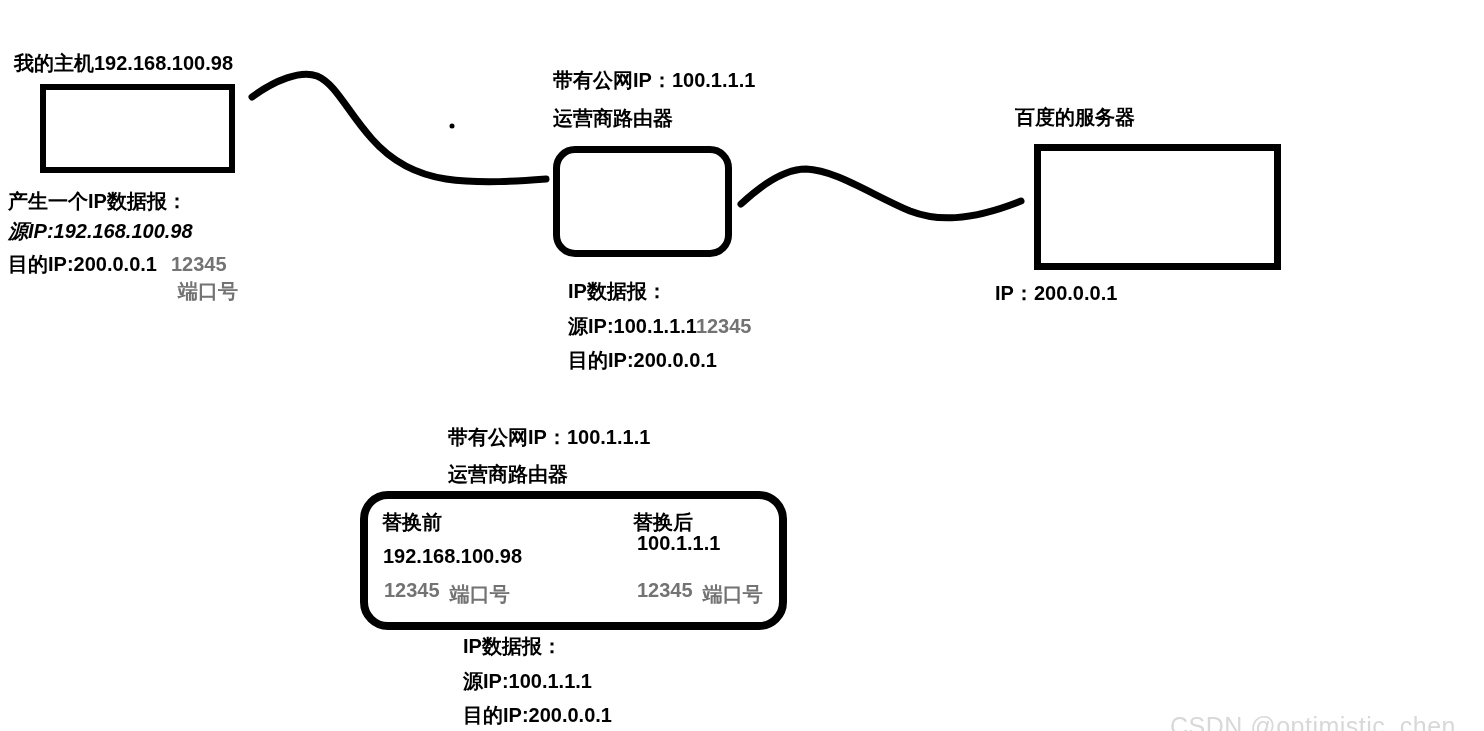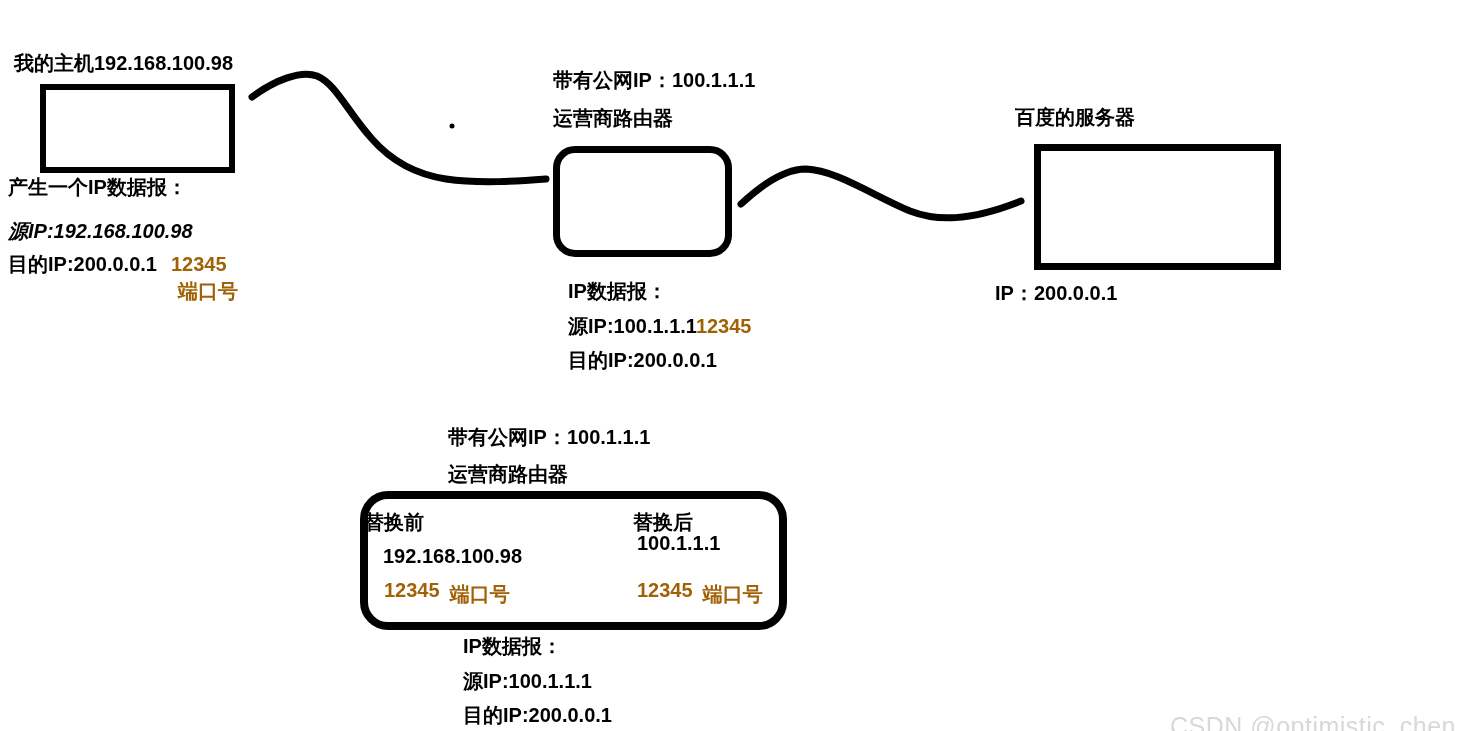--- a/index.html
+++ b/index.html
@@ -34,21 +34,21 @@
     border-radius: 24px;
   }
   .t {
     position: absolute;
     font-size: 20px;
     font-weight: 700;
     color: #000000;
     white-space: nowrap;
     line-height: 1.2;
   }
-  .red { color: #a16207; }
+  .red { color: #737373; }
   .gap14 { margin-left: 14px; }
   .gap10 { margin-left: 10px; }
   .drop4 { position: relative; top: 4px; }
   .watermark {
     position: absolute;
     font-size: 25px;
     font-weight: 400;
     color: #d8d8d8;
     letter-spacing: 0.5px;
     white-space: nowrap;
@@ -64,42 +64,42 @@
     <path d="M 741 181 C 756 167, 781 146, 806 146 C 836 147, 872 172, 910 188 C 936 198, 968 199, 1021 178" fill="none" stroke="#000000" stroke-width="7" stroke-linecap="round"></path>
     <circle cx="452" cy="103" r="2.5" fill="#000000"></circle>
   </svg>
 
   <div class="box" style="left:40px; top:61px; width:195px; height:89px;"></div>
   <div class="box rounded" style="left:553px; top:123px; width:179px; height:111px; border-radius:22px;"></div>
   <div class="box" style="left:1034px; top:121px; width:247px; height:126px; border-width:7px;"></div>
   <div class="box rounded" style="left:360px; top:468px; width:427px; height:139px; border-width:8px; border-radius:28px;"></div>
 
   <div class="t" style="left:14px; top:28px;">我的主机192.168.100.98</div>
-  <div class="t" style="left:8px; top:152px;">产生一个IP数据报：</div>
+  <div class="t" style="left:8px; top:166px;">产生一个IP数据报：</div>
   <div class="t" style="left:8px; top:196px;font-style:italic;">源IP:192.168.100.98</div>
   <div class="t" style="left:8px; top:229px;">
     <span>目的IP:200.0.0.1</span><span class="red gap14">12345</span>
   </div>
   <div class="t red" style="left:178px; top:256px;">端口号</div>
 
   <div class="t" style="left:553px; top:45px;">带有公网IP：100.1.1.1</div>
   <div class="t" style="left:553px; top:83px;">运营商路由器</div>
   <div class="t" style="left:568px; top:256px;">IP数据报：</div>
   <div class="t" style="left:568px; top:291px;text-align:center;">
     <span>源IP:100.1.1.1</span><span class="red">12345</span>
   </div>
   <div class="t" style="left:568px; top:325px;">目的IP:200.0.0.1</div>
 
   <div class="t" style="left:1015px; top:82px;">百度的服务器</div>
   <div class="t" style="left:995px; top:258px;">IP：200.0.0.1</div>
 
   <div class="t" style="left:448px; top:402px;">带有公网IP：100.1.1.1</div>
   <div class="t" style="left:448px; top:439px;">运营商路由器</div>
 
-  <div class="t" style="left:364px; top:487px;text-align:center;">替换前</div>
+  <div class="t" style="left:382px; top:487px;text-align:center;">替换前</div>
   <div class="t" style="left:633px; top:487px;">替换后</div>
   <div class="t" style="left:383px; top:521px;">192.168.100.98</div>
   <div class="t" style="left:637px; top:508px;">100.1.1.1</div>
   <div class="t red" style="left:384px; top:555px;">
     <span>12345</span><span class="gap10 drop4">端口号</span>
   </div>
   <div class="t red" style="left:637px; top:555px;">
     <span>12345</span><span class="gap10 drop4">端口号</span>
   </div>
 

